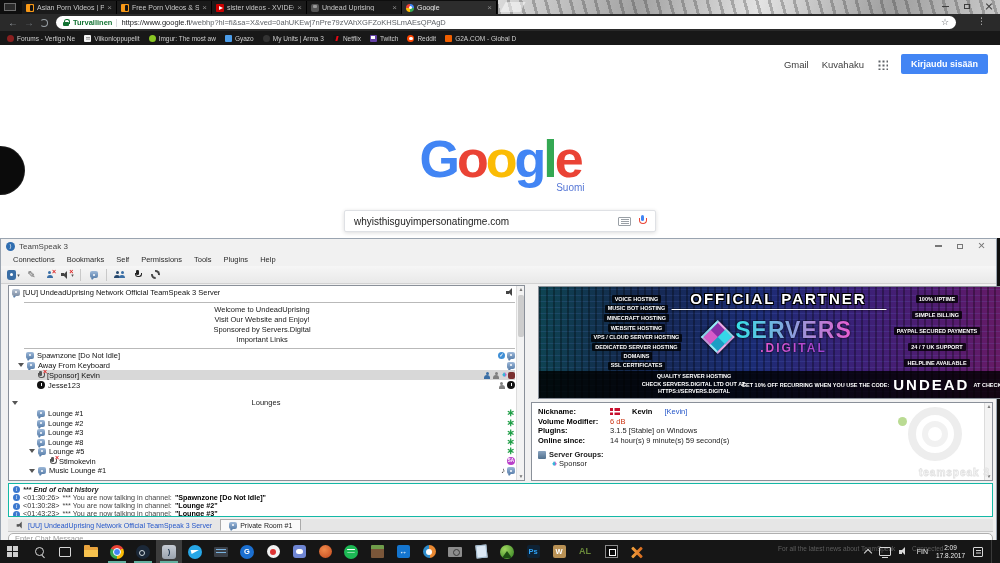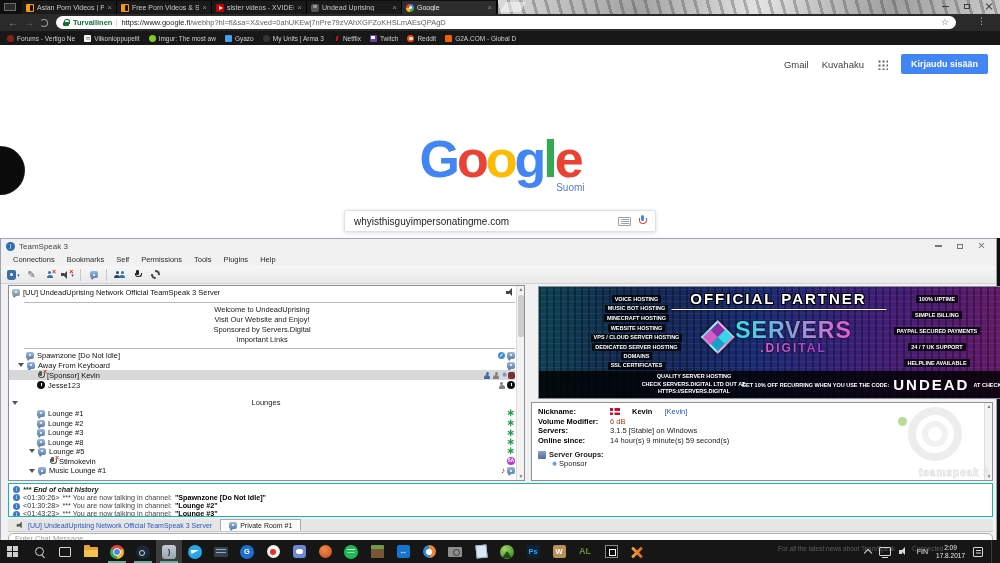--- a/index.html
+++ b/index.html
@@ -650,21 +650,21 @@
             <span class="flag-dk"></span>
             <span class="nick">Kevin</span>
             <span class="nicklink">[Kevin]</span>
           </span>
       </div>
       <div class="irow">
         <span class="ilabel">Volume Modifier:</span>
         <span class="ival vol">6 dB</span>
       </div>
       <div class="irow">
-        <span class="ilabel">Servers:</span>
+        <span class="ilabel">Plugins:</span>
         <span class="ival">3.1.5 [Stable] on Windows</span>
       </div>
       <div class="irow">
         <span class="ilabel">Online since:</span>
         <span class="ival">14 hour(s) 9 minute(s) 59 second(s)</span>
       </div>
       <div class="grouphdr">
         <span class="grpic"></span>
         <span>Server Groups:</span>
       </div>

